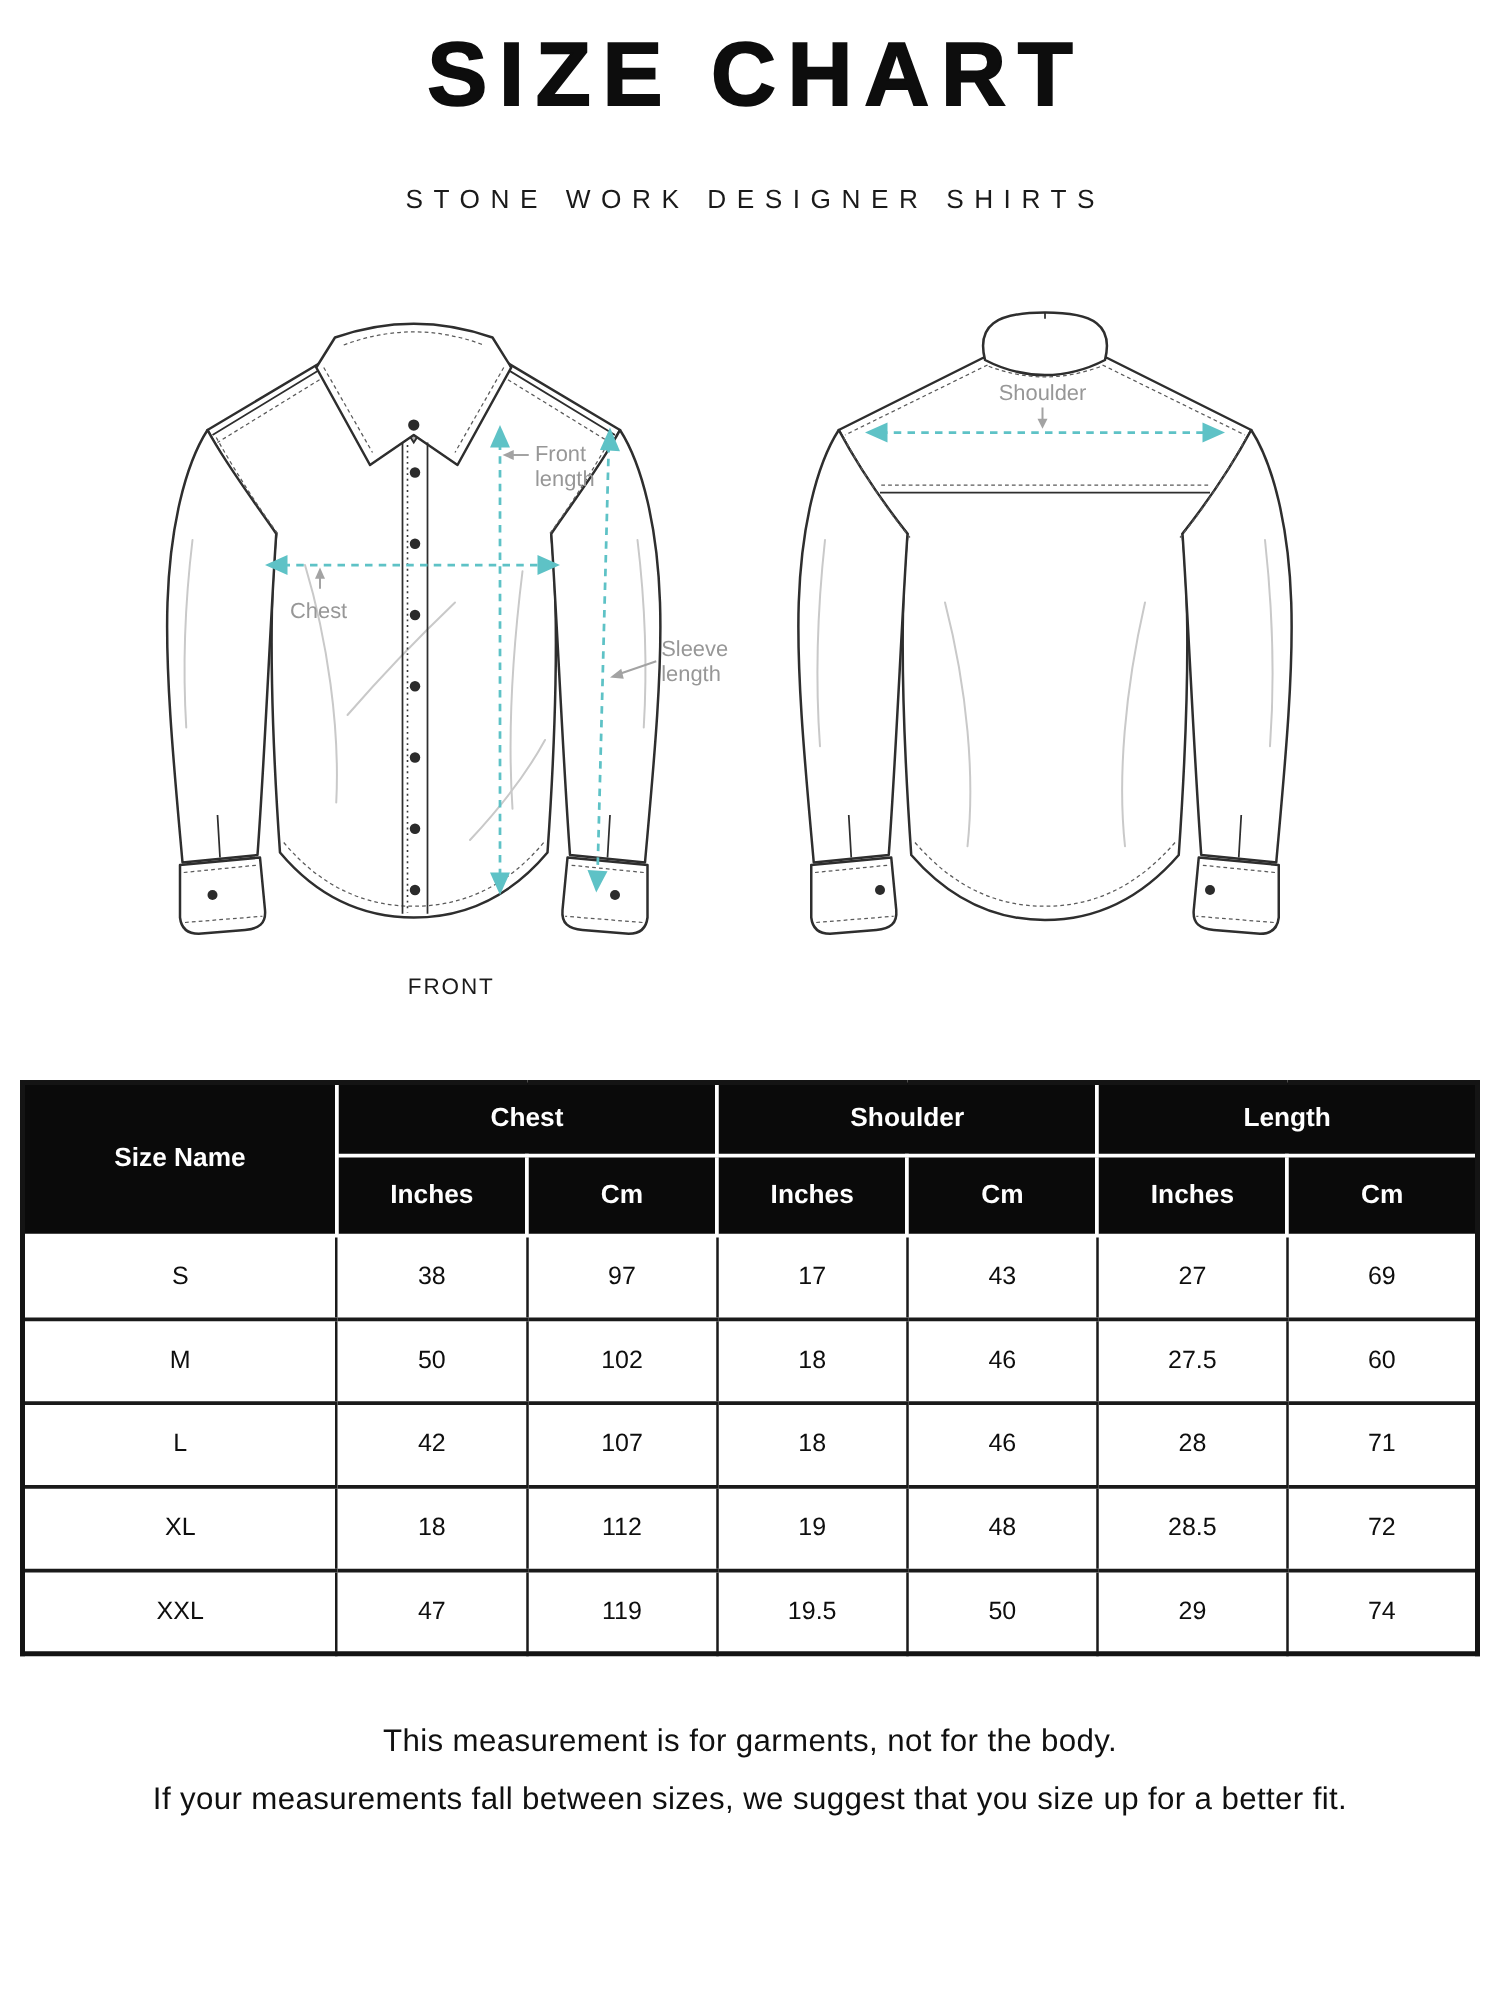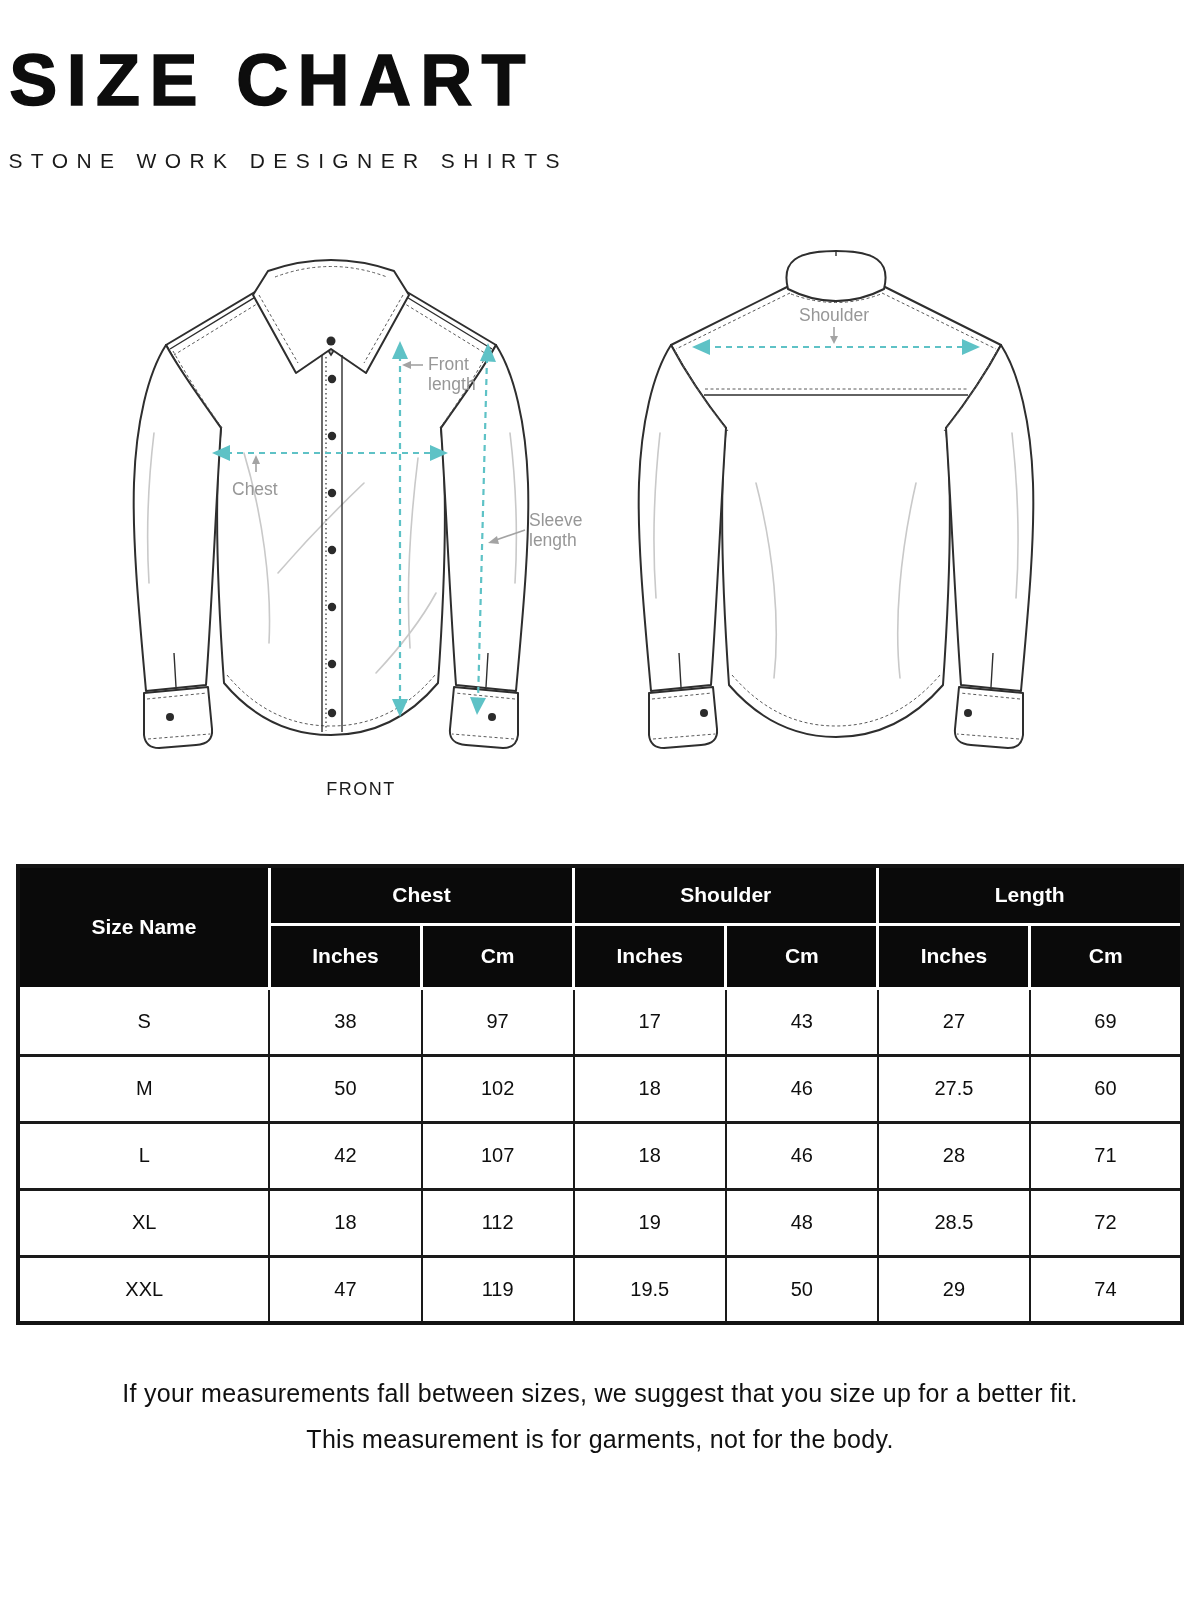--- a/index.html
+++ b/index.html
@@ -1,27 +1,27 @@
 <!DOCTYPE html>
 <html style="--accent-teal: #5ec2c6; --label-gray: #979797; --header-bg: #0a0a0a; --header-text: #ffffff;"><head>
 <meta charset="utf-8">
 <style>
   html,body { margin:0; padding:0; background:#ffffff; }
   .page {
     position:relative; width:1200px; height:1600px; overflow:hidden;
     background:#fff; font-family:"Liberation Sans", sans-serif; color:#111;
   }
-  header { padding-top:44px; }
+  header { padding-top:24px; text-align:center; }
   h1 {
     margin:0; font-size:72px; line-height:1; font-weight:bold;
     letter-spacing:0.13em; color:#0d0d0d; -webkit-text-stroke:1.5px #0d0d0d;
     text-indent:0.13em;
   }
   .subtitle {
-    margin-top:33px; font-size:21px; letter-spacing:0.4em; text-indent:0.4em;
+    margin-top:52px; font-size:21px; letter-spacing:0.4em; text-indent:0.4em;
     color:#1a1a1a; font-weight:500;
   }
   .diagrams { margin-top:70px; display:flex; justify-content:center; gap:6px; }
   figure { margin:0; width:472px; }
   figcaption {
     text-align:center; margin-top:12px; font-size:18px; letter-spacing:1.5px;
     color:#1b1b1b;
   }
   svg .outline { fill:#ffffff; stroke:#2e2e2e; stroke-width:2; stroke-linejoin:round; }
   svg .thin    { fill:none; stroke:#2e2e2e; stroke-width:1.4; }
@@ -253,17 +253,17 @@
         <td>119</td>
         <td>19.5</td>
         <td>50</td>
         <td>29</td>
         <td>74</td>
       </tr>
     </tbody>
   </table>
 
   <footer>
+    <p>This measurement is for garments, not for the body.</p>
     <p>If your measurements fall between sizes, we suggest that you size up for a better fit.</p>
-    <p>This measurement is for garments, not for the body.</p>
   </footer>
 
 </div>
 
 </body></html>

